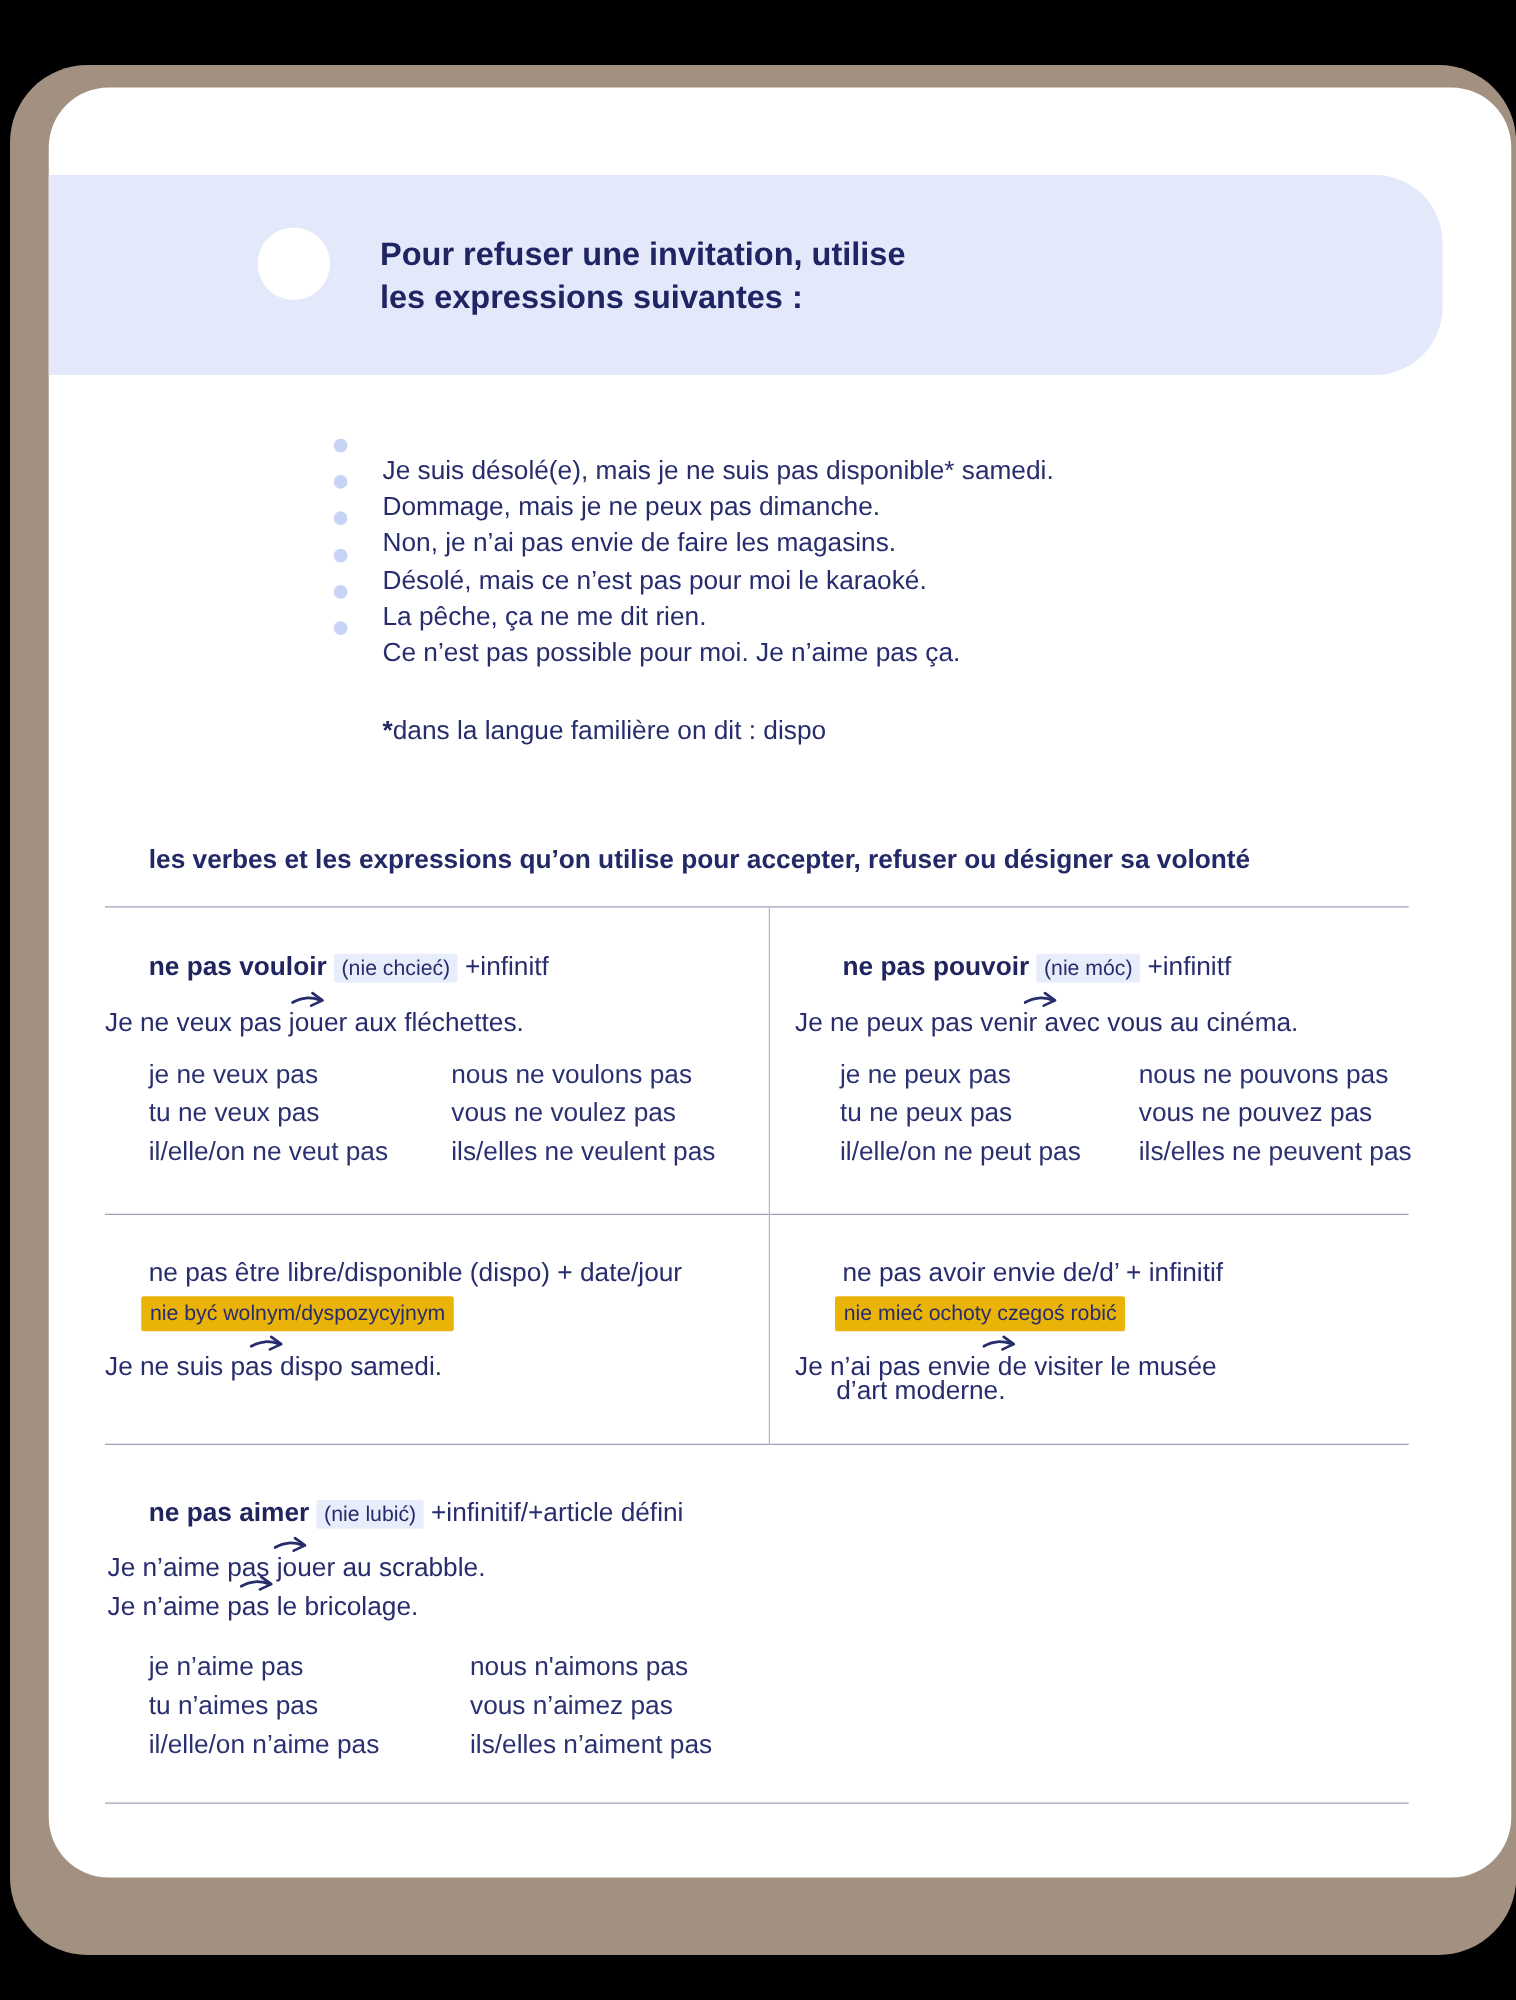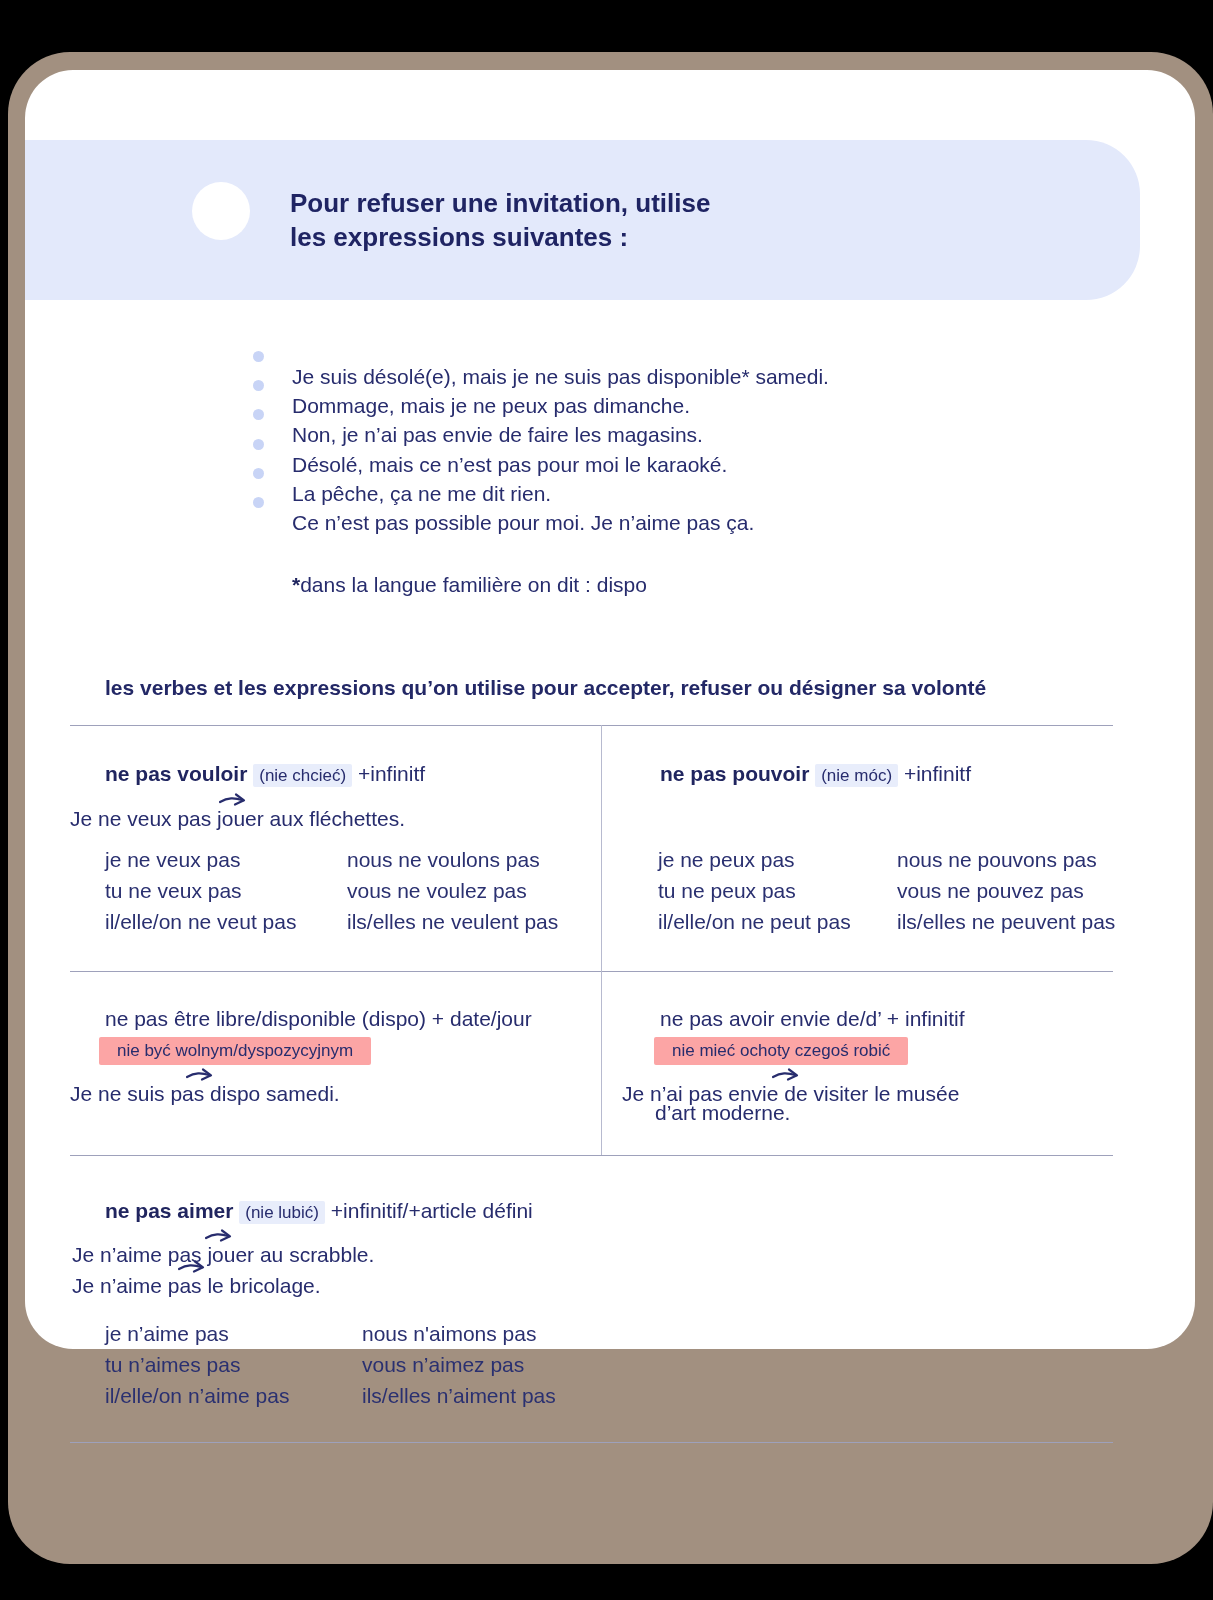--- a/index.html
+++ b/index.html
@@ -8,21 +8,21 @@
     background:#000;
     position:relative;
     overflow:hidden;
     font-family:"Liberation Sans","DejaVu Sans",sans-serif;
   }
   .frame{
     position:absolute;left:8px;top:52px;width:1205px;height:1512px;
     background:#a29080;border-radius:62px;
   }
   .page{
-    position:absolute;left:25px;top:70px;width:1170px;height:1279px;
+    position:absolute;left:39px;top:70px;width:1170px;height:1432px;
     background:#ffffff;border-radius:48px;
   }
   .hdrbox{
     position:absolute;left:0;top:70px;width:1115px;height:160px;
     background:#e3e9fb;border-radius:0 54px 54px 0;
   }
   .hdr-circle{
     position:absolute;left:167px;top:112px;width:58px;height:58px;
     border-radius:50%;background:#ffffff;
   }
@@ -49,21 +49,21 @@
   .hl{
     background:#e8edfb;color:#272c6d;font-size:17px;
     padding:2px 6px;border-radius:2px;
   }
   .suffix{font-size:21px;color:#272c6d;}
   .ex{position:absolute;display:flex;align-items:center;flex-direction:column;}
   .ex svg{margin-right:9px;flex:0 0 auto;}
   .ex span.txt{font-size:21px;color:#272c6d;white-space:nowrap;}
   .plish{
     position:absolute;font-size:17px;line-height:24px;color:#272c6d;
-    background:#fca5a5;padding:2px 18px;border-radius:2px;white-space:nowrap;
+    background:#eab308;padding:2px 7px;border-radius:2px;white-space:nowrap;
   }
   .conj{font-size:21px;line-height:31px;color:#2a3070;}
 </style>
 </head>
 <body>
 
 <div class="frame"></div>
 
 <div class="page">
 
@@ -132,20 +132,27 @@
     <div>nous ne voulons pas</div>
     <div>vous ne voulez pas</div>
     <div>ils/elles ne veulent pas</div>
   </div>
 
   <div class="t" style="left:635px;top:689px">
     <span class="b">ne pas pouvoir</span>
     <span class="hl">(nie móc)</span>
     <span class="suffix">+infinitf</span>
   </div>
+  <div class="ex" style="left:597px;top:721px">
+    <svg width="28" height="16" viewBox="0 0 28 16">
+        <path d="M1 11 C 9 6.5, 15 6.5, 24 9.3" stroke="#272c6d" stroke-width="2.2" fill="none" stroke-linecap="round"></path>
+        <path d="M17 3.5 L25 9.3 L16 13.5" stroke="#272c6d" stroke-width="2.2" fill="none" stroke-linecap="round" stroke-linejoin="round"></path>
+      </svg>
+    <span class="txt">Je ne peux pas venir avec vous au cinéma.</span>
+  </div>
   <div class="t conj" style="left:633px;top:774px">
     <div>je ne peux pas</div>
     <div>tu ne peux pas</div>
     <div>il/elle/on ne peut pas</div>
   </div>
   <div class="t conj" style="left:872px;top:774px">
     <div>nous ne pouvons pas</div>
     <div>vous ne pouvez pas</div>
     <div>ils/elles ne peuvent pas</div>
   </div>

